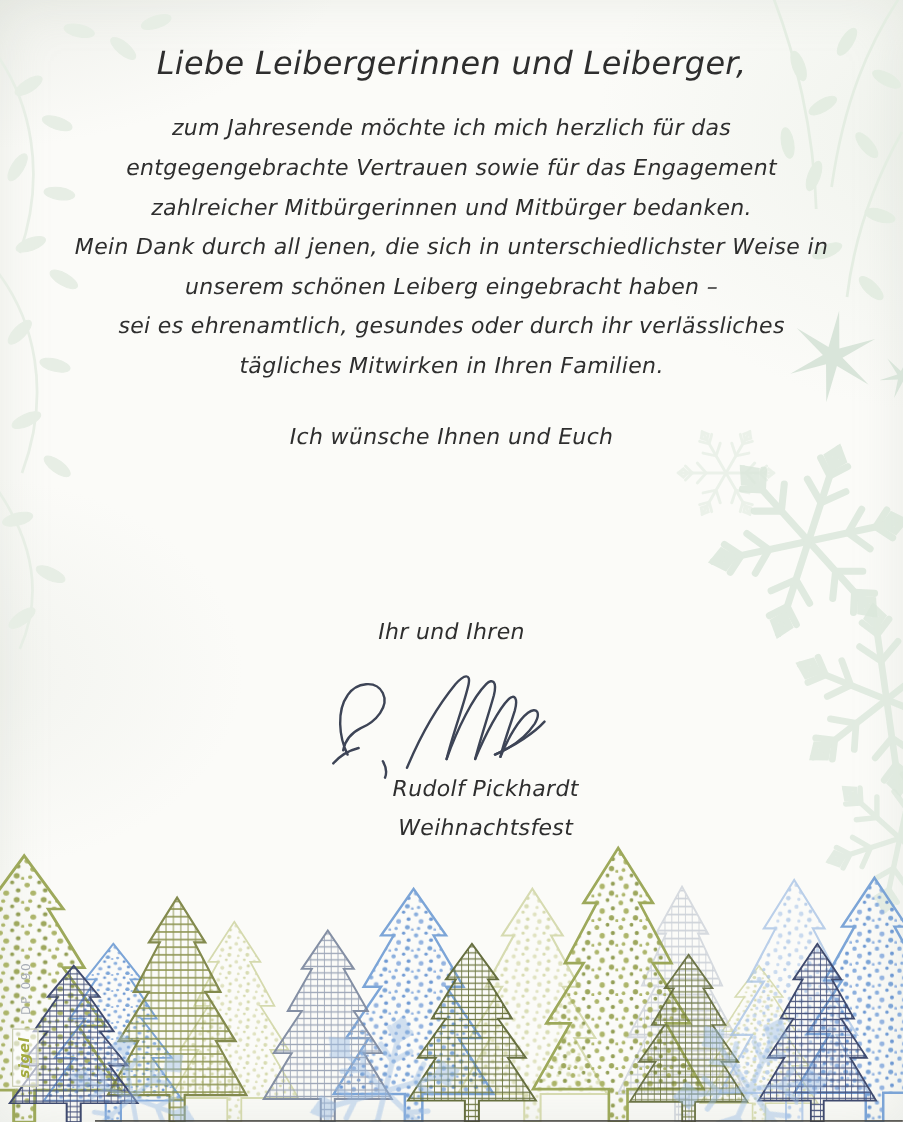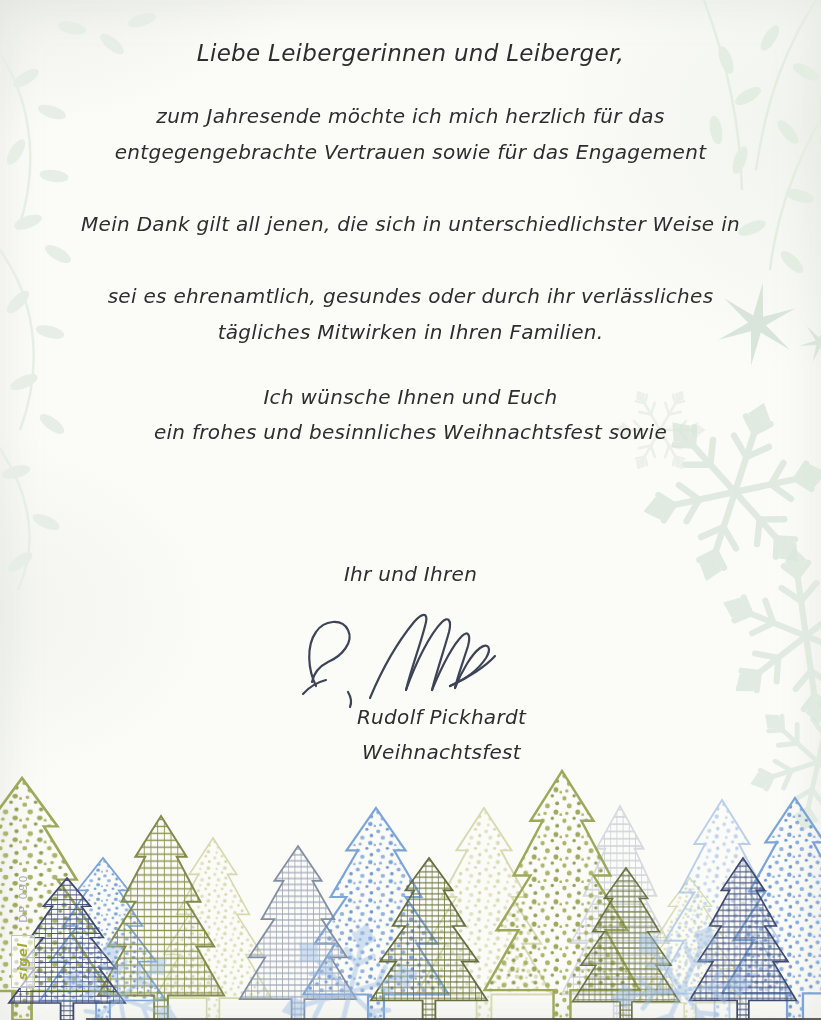--- a/index.html
+++ b/index.html
@@ -19,21 +19,21 @@
   svg.layer{position:absolute;left:0;top:0;pointer-events:none;}
   .line{
     position:absolute;left:0;width:100%;
     text-align:center;
     font-style:italic;
     font-size:20px;
     letter-spacing:.3px;
     color:#2e2e2e;
     white-space:pre;
   }
-  .salutation{font-size:23px;font-style:italic;}
+  .salutation{font-size:29px;font-style:italic;}
   .name-line{font-size:20px;margin-left:31px;}
   .brand{
     position:absolute;left:8px;top:988px;
     transform:rotate(-90deg);
     transform-origin:0 0;
     display:flex;align-items:center;gap:12px;
     height:30px;
   }
   .brand-logo{
     display:inline-block;
@@ -203,26 +203,27 @@
       <use href="#flake" transform="translate(350,992) scale(0.7) rotate(14)" stroke-width="7"></use>
       <use href="#flake" transform="translate(120,998) scale(0.6) rotate(-10)" stroke-width="7"></use>
       <use href="#flake" transform="translate(682,990) scale(0.7) rotate(24)" stroke-width="7"></use>
     </g>
   </svg>
 
   <div class="line salutation" style="top:40px">Liebe Leibergerinnen und Leiberger,</div>
 
   <div class="line" style="top:140px">entgegengebrachte Vertrauen sowie für das Engagement</div>
   <div class="line" style="top:104px">zum Jahresende möchte ich mich herzlich für das</div>
-  <div class="line" style="top:212px">Mein Dank gilt all jenen, die sich in unterschiedlichster Weise in</div>
+  <div class="line" style="top:176px">zahlreicher Mitbürgerinnen und Mitbürger bedanken.</div>
+  <div class="line" style="top:212px">Mein Dank durch all jenen, die sich in unterschiedlichster Weise in</div>
+  <div class="line" style="top:248px">unserem schönen Leiberg eingebracht haben –</div>
   <div class="line" style="top:284px">sei es ehrenamtlich, gesundes oder durch ihr verlässliches</div>
   <div class="line" style="top:385px">Ich wünsche Ihnen und Euch</div>
 
   <div class="line" style="top:320px">tägliches Mitwirken in Ihren Familien.</div>
-  <div class="line" style="top:420px">ein frohes und besinnliches Weihnachtsfest sowie</div>
 
   <div class="line" style="top:562px">Ihr und Ihren</div>
 
   <svg class="signature" width="290" height="125" viewBox="0 0 290 125">
     <g fill="none" stroke-width="2.2" stroke-linecap="round" stroke-linejoin="round" stroke="#3d4456">
       <path d="M58 88 C50 72 48 48 58 34 C66 22 84 20 90 32 C96 44 84 58 70 64 C62 68 56 74 54 84"></path>
       <path d="M45 96 C52 88 60 84 68 82"></path>
       <path d="M90 94 C93 99 94 104 92 109"></path>
       <path d="M112 100 C122 76 138 46 156 24 C164 15 170 14 168 24 C164 42 154 68 148 92"></path>
       <path d="M148 92 C158 64 172 36 184 24 C190 18 194 22 191 34 C186 52 178 76 174 92"></path>

